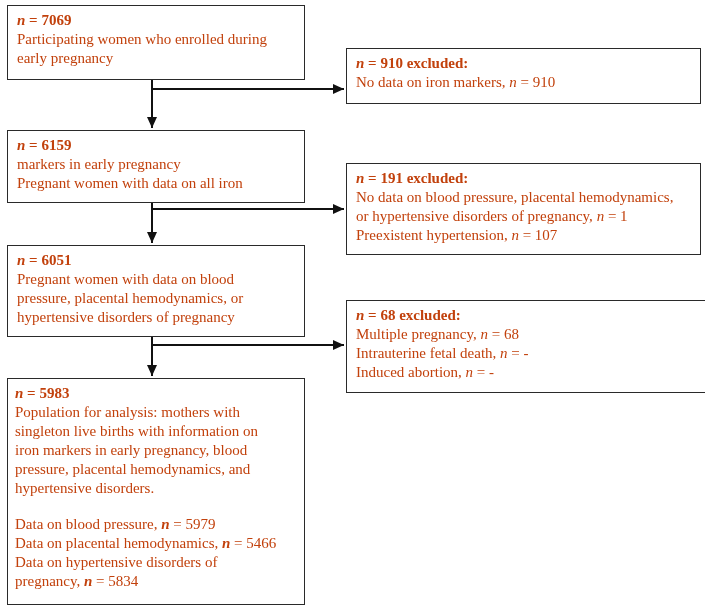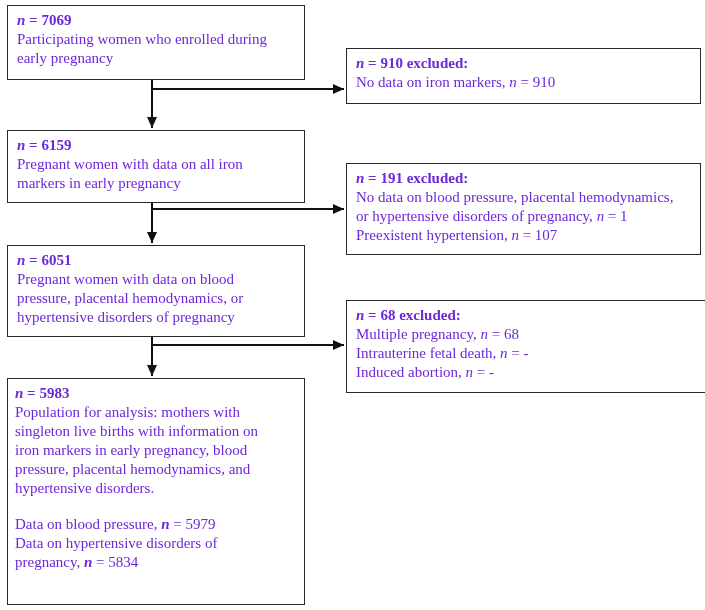--- a/index.html
+++ b/index.html
@@ -7,21 +7,21 @@
     padding: 0;
     background: #ffffff;
   }
   .canvas {
     position: relative;
     width: 705px;
     height: 610px;
     background: #ffffff;
     font-family: "Liberation Serif", "DejaVu Serif", serif;
     font-size: 15px;
-    color: #6d28d9;
+    color: #c2410c;
     overflow: hidden;
   }
   .connectors {
     position: absolute;
     left: 0;
     top: 0;
     width: 705px;
     height: 610px;
     pointer-events: none;
   }
@@ -80,22 +80,22 @@
     <div class="ln">early pregnancy</div>
   </div>
 
   <div class="box" id="box-excl-iron">
     <div class="hl"><i>n</i><span> = 910 excluded:</span></div>
     <div class="ln"><span>No data on iron markers, </span><i>n</i><span> = 910</span></div>
   </div>
 
   <div class="box" id="box-iron">
     <div class="hl"><i>n</i><span> = 6159</span></div>
+    <div class="ln">markers in early pregnancy</div>
     <div class="ln">Pregnant women with data on all iron</div>
-    <div class="ln">markers in early pregnancy</div>
   </div>
 
   <div class="box" id="box-excl-outcome">
     <div class="hl"><i>n</i><span> = 191 excluded:</span></div>
     <div class="ln"><span>No data on blood pressure, placental hemodynamics,</span><i></i><span></span></div>
     <div class="ln"><span>or hypertensive disorders of pregnancy, </span><i>n</i><span> = 1</span></div>
     <div class="ln"><span>Preexistent hypertension, </span><i>n</i><span> = 107</span></div>
   </div>
 
   <div class="box" id="box-bp">
@@ -113,17 +113,18 @@
   </div>
 
   <div class="box" id="box-analysis">
     <div class="hl"><i>n</i><span> = 5983</span></div>
     <div class="ln"><span class="bseg">Population for analysis:</span><span> mothers with</span></div>
     <div class="ln">singleton live births with information on</div>
     <div class="ln">iron markers in early pregnancy, blood</div>
     <div class="ln">pressure, placental hemodynamics, and</div>
     <div class="ln">hypertensive disorders.</div>
     <div class="ln gap-top"><span>Data on blood pressure, </span><i class="bn">n</i><span class="bseg"> = 5979</span></div>
+    <div class="ln"><span>Data on placental hemodynamics, </span><i class="bn">n</i><span class="bseg"> = 5466</span></div>
     <div class="ln"><span>Data on hypertensive disorders of</span><i class="bn"></i><span class="bseg"></span></div>
     <div class="ln"><span>pregnancy, </span><i class="bn">n</i><span class="bseg"> = 5834</span></div>
   </div>
 
 </div>
 
 </body></html>

